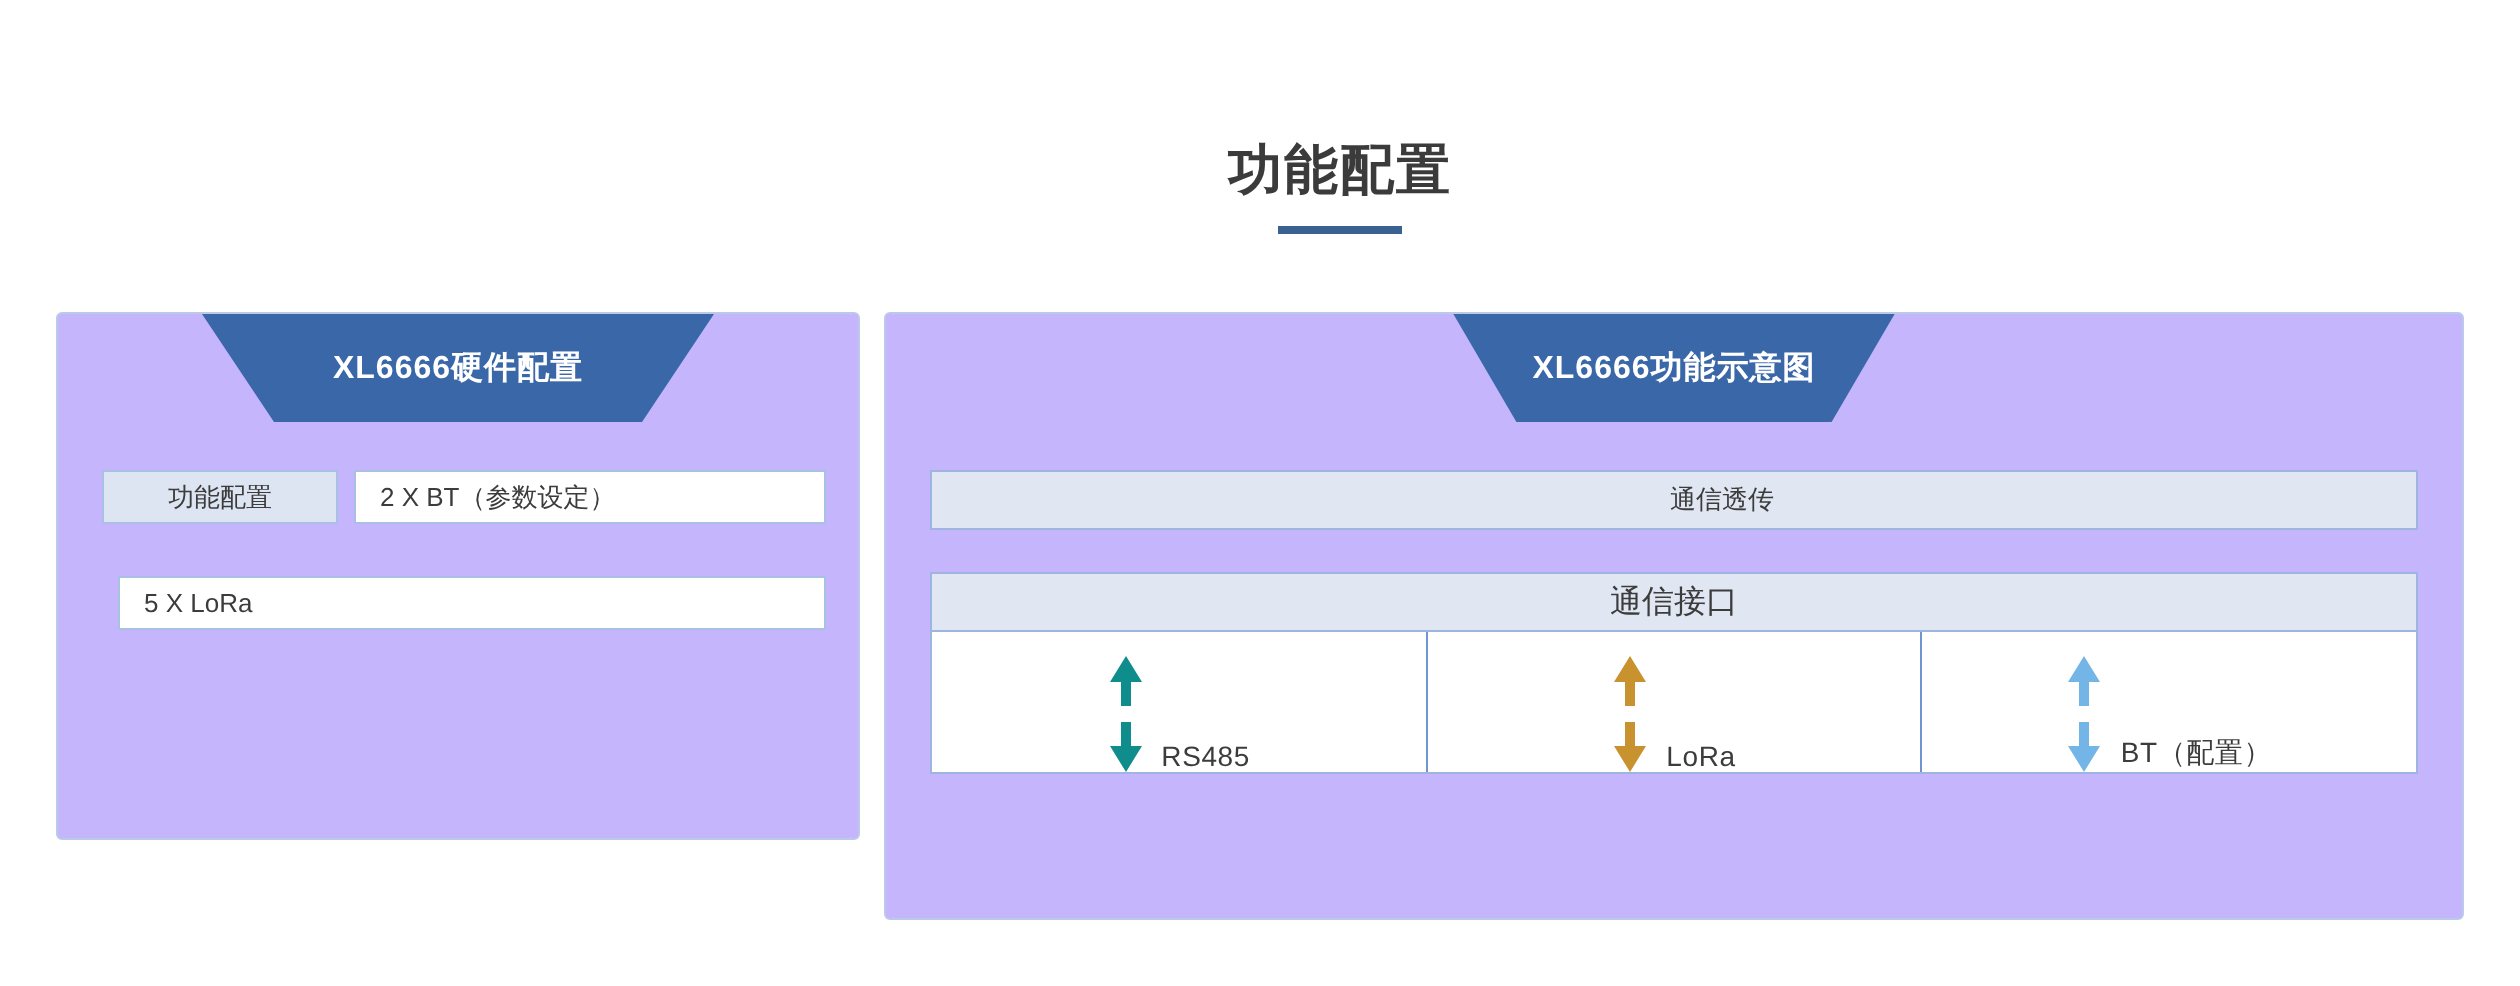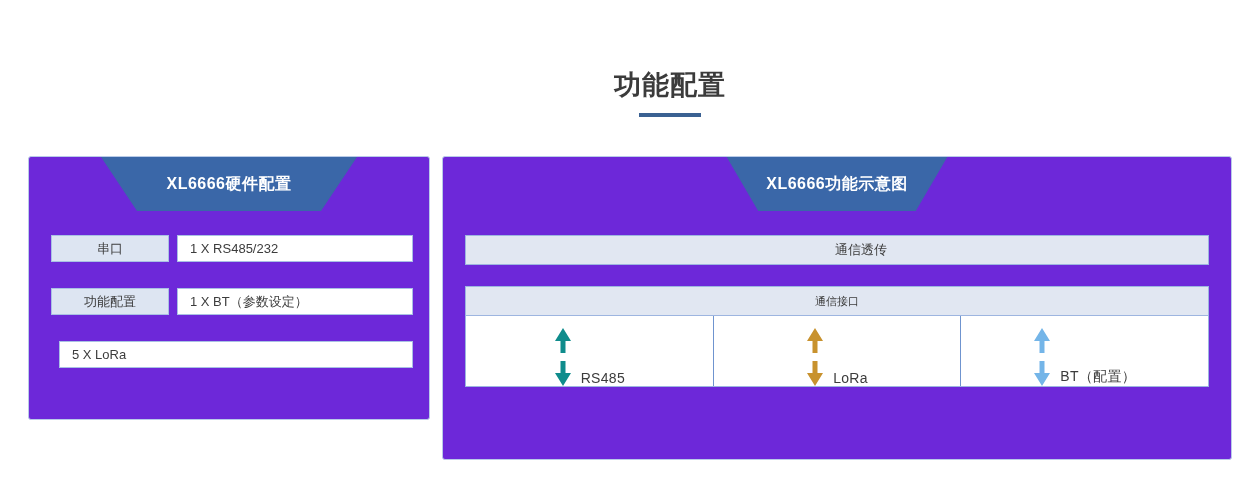--- a/index.html
+++ b/index.html
@@ -37,21 +37,21 @@
     height: 4px;
     background: #3a6192;
     margin: 11px auto 0 auto;
   }
 
   
   .panel {
     position: absolute;
     border: 1px solid #b9cbe8;
     border-radius: 3px;
-    background: #6d28d9;
+    background: #c4b5fd;
     box-sizing: border-box;
     overflow: hidden;
   }
   .panel-left {
     left: 28px;
     top: 156px;
     width: 402px;
     height: 264px;
   }
   .panel-right {
@@ -157,21 +157,21 @@
     box-sizing: border-box;
     background: #ffffff;
   }
   .iface-header {
     background: #e1e7f2;
     border-bottom: 1px solid #9db5e0;
     height: 28px;
     display: flex;
     align-items: center;
     justify-content: center;
-    font-size: 11px;
+    font-size: 16px;
     color: #3c3c3c;
   }
   .iface-cols {
     display: flex;
     height: 70px;
   }
   .iface-col {
     flex: 1;
     display: flex;
     align-items: flex-end;
@@ -195,28 +195,24 @@
   <div class="title-underline"></div>
 </div>
 
 <div class="panel panel-left">
   <div class="banner banner-left">
     <span>XL6666硬件配置</span>
   </div>
 
   <div class="spec-rows">
 
-    <div class="spec-row">
-      <div class="spec-label">串口</div>
-      <div class="spec-value">1 X RS485/232</div>
-    </div>
 
     <div class="spec-row">
       <div class="spec-label">功能配置</div>
-      <div class="spec-value">1 X BT（参数设定）</div>
+      <div class="spec-value">2 X BT（参数设定）</div>
     </div>
 
     <div class="spec-row">
       <div class="spec-value">5 X LoRa</div>
     </div>
 
   </div>
 </div>
 
 <div class="panel panel-right">

